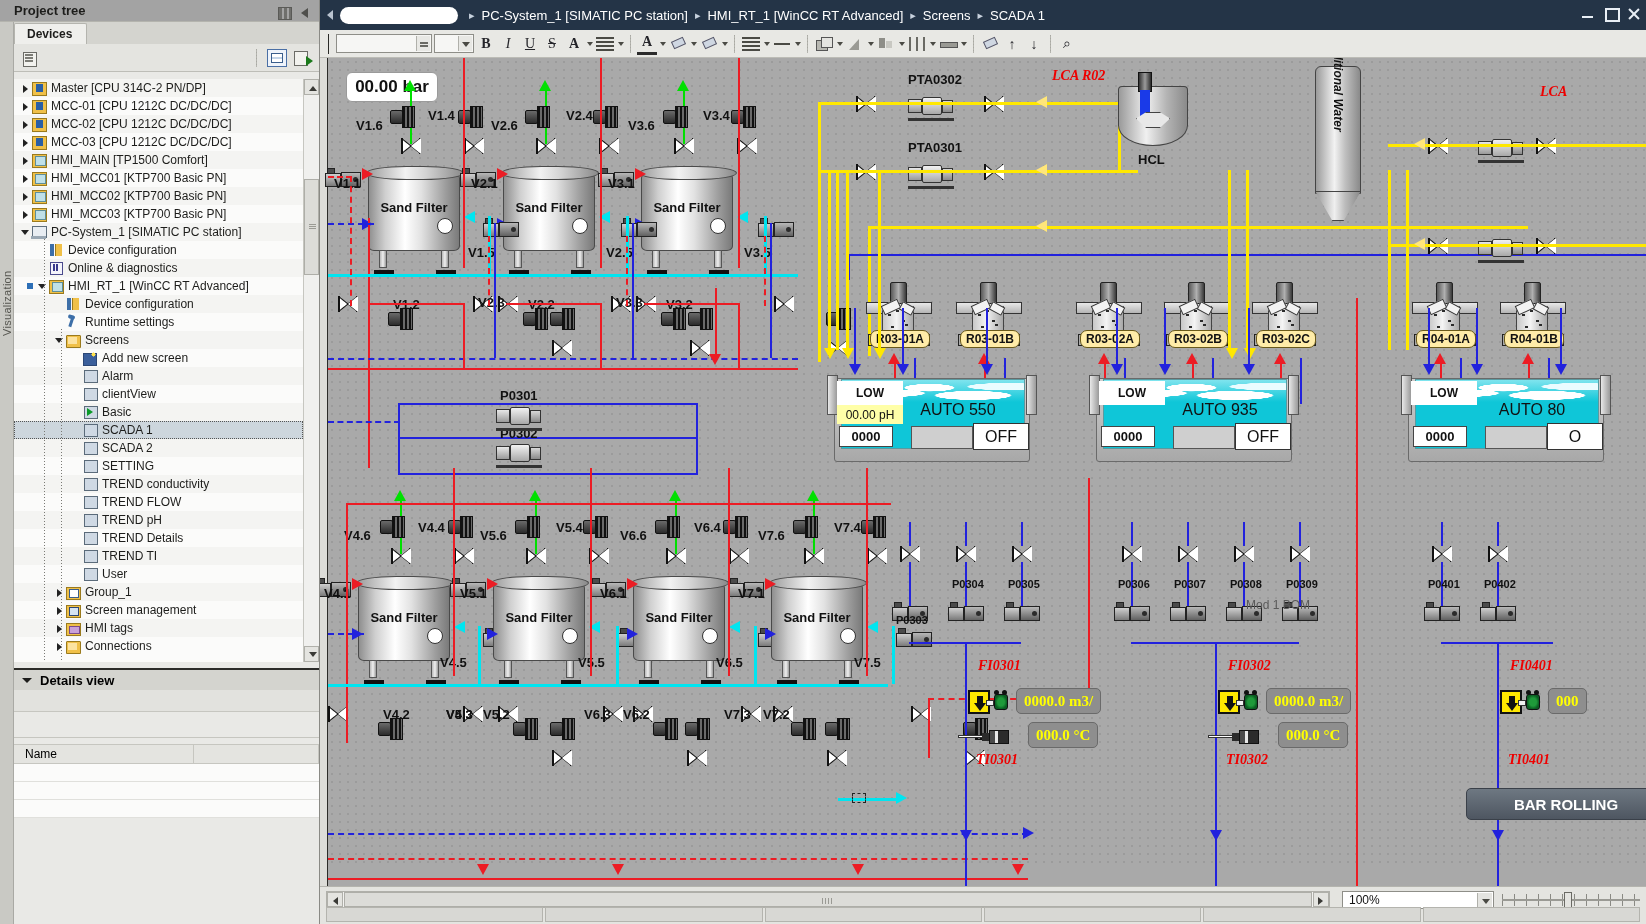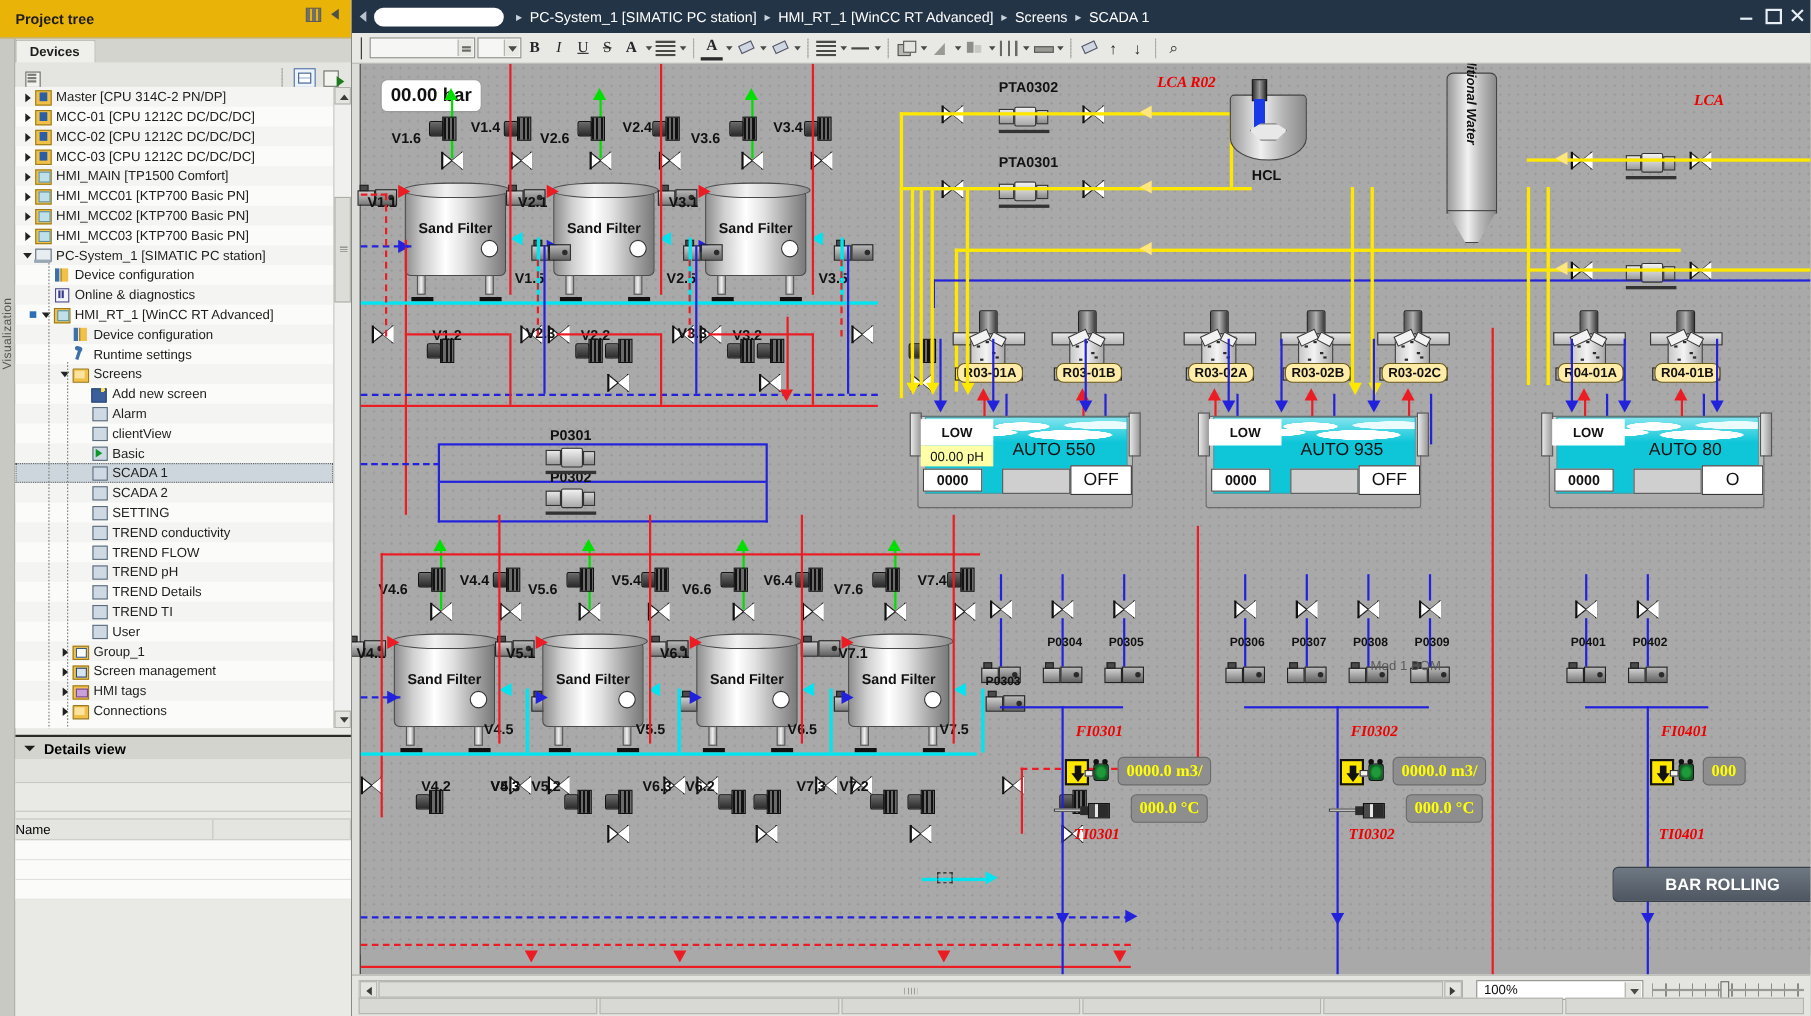--- a/index.html
+++ b/index.html
@@ -13,21 +13,21 @@
   }
   #app { position: relative; width: 1646px; height: 924px; }
 
   
   #tree-panel {
     position: absolute; left: 0; top: 0; width: 320px; height: 924px;
     background: #e9e9e6;
     border-right: 1px solid #8a8a85;
   }
   .tree-header {
-    height: 35px; background: #eab308; display: flex; align-items: center;
+    height: 22px; background: #a3a3a3; display: flex; align-items: center;
     padding-left: 14px; position: relative;
     border-bottom: 1px solid #b4b4ae;
   }
   .tree-header .ttl { font-weight: bold; font-size: 13px; color: #1d1d1b; }
   .tree-header .hdr-icons { position: absolute; right: 6px; top: 6px; display: flex; gap: 7px; }
   .mini-ic { width: 14px; height: 15px; display: inline-block; position: relative; }
   .mini-ic.cols::before {
     content: ""; position: absolute; inset: 1px 0 1px 0;
     border: 1px solid #5a5a57;
     background:
@@ -183,21 +183,21 @@
   }
   .details-hdr .chev { width: 14px; height: 14px; position: relative; margin-right: 6px; }
   .details-hdr .chev::before { content:""; position:absolute; left:2px; top:5px;
     border-style: solid; border-width: 5px 5px 0 5px; border-color:#1d1d1b transparent transparent transparent; }
   .details-hdr .ttl { font-weight: bold; font-size: 13px; }
   .details-body { position: absolute; left: 14px; top: 690px; right: 0; bottom: 0; background: #e9e9e6; }
   .details-strip { height: 22px; background: #e2e2de; border-bottom: 1px solid #c6c6c0; }
   .details-blank { height: 26px; background: #e9e9e6; border-bottom: 1px solid #c6c6c0; }
   .details-table { margin-top: 6px; }
   .dt-head { display: flex; height: 20px; background: #e4e4e0; border-top: 1px solid #c6c6c0; border-bottom: 1px solid #c6c6c0; }
-  .dt-head .c { border-right: 1px solid #c6c6c0; padding: 2px 0; font-size: 12px; }
+  .dt-head .c { border-right: 1px solid #c6c6c0; padding: 2px 11px; font-size: 12px; }
   .dt-head .c.name { width: 180px; }
   .dt-head .c.rest { flex: 1; }
   .dt-rows .r { height: 18px; border-bottom: 1px solid #e0e0dc; background: #fbfbfa; }
 
   
   #editor { position: absolute; left: 320px; top: 0; right: 0; bottom: 0; }
   .breadcrumb {
     height: 30px; background: #243447; display: flex; align-items: center;
     color: #ffffff; font-size: 13px; position: relative; padding-left: 4px;
   }
@@ -1428,21 +1428,21 @@
           <div class="tag " style="left: 90px; top: 462px;">V4.4</div>
           <div class="tag " style="left: 152px; top: 470px;">V5.6</div>
           <div class="tag " style="left: 228px; top: 462px;">V5.4</div>
           <div class="tag " style="left: 292px; top: 470px;">V6.6</div>
           <div class="tag " style="left: 366px; top: 462px;">V6.4</div>
           <div class="tag " style="left: 430px; top: 470px;">V7.6</div>
           <div class="tag " style="left: 506px; top: 462px;">V7.4</div>
           <div class="tag " style="left: -4px; top: 528px;">V4.1</div>
           <div class="tag " style="left: 132px; top: 528px;">V5.1</div>
           <div class="tag " style="left: 272px; top: 528px;">V6.1</div>
-          <div class="tag " style="left: 410px; top: 528px; margin-left: 24px;">V7.1</div>
+          <div class="tag " style="left: 410px; top: 528px;">V7.1</div>
           <div class="tag " style="left: 112px; top: 597px;">V4.5</div>
           <div class="tag " style="left: 250px; top: 597px;">V5.5</div>
           <div class="tag " style="left: 388px; top: 597px;">V6.5</div>
           <div class="tag " style="left: 526px; top: 597px;">V7.5</div>
           <div class="tag " style="left: 118px; top: 649px;">V4.3</div>
           <div class="tag " style="left: 118px; top: 649px;">V5.3</div>
           <div class="tag " style="left: 256px; top: 649px;">V6.3</div>
           <div class="tag " style="left: 396px; top: 649px;">V7.3</div>
           <div class="tag " style="left: 55px; top: 649px;">V4.2</div>
           <div class="tag " style="left: 155px; top: 649px;">V5.2</div>

